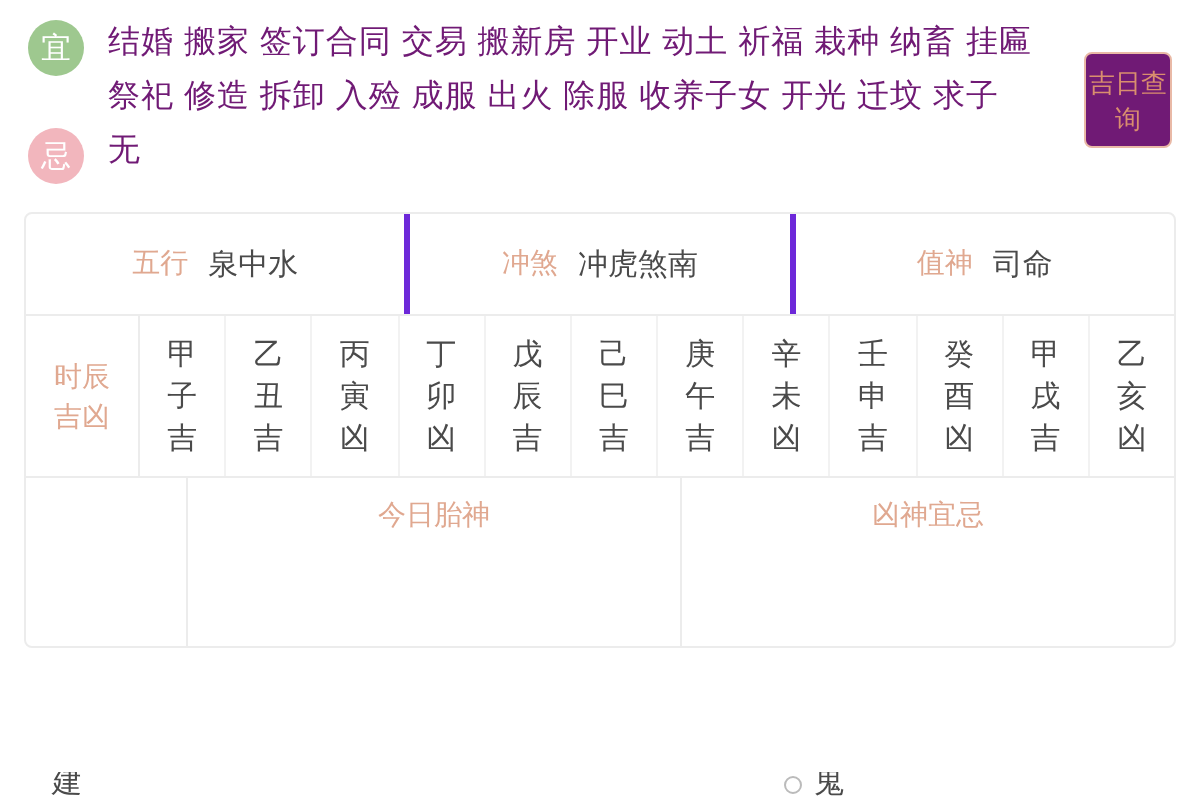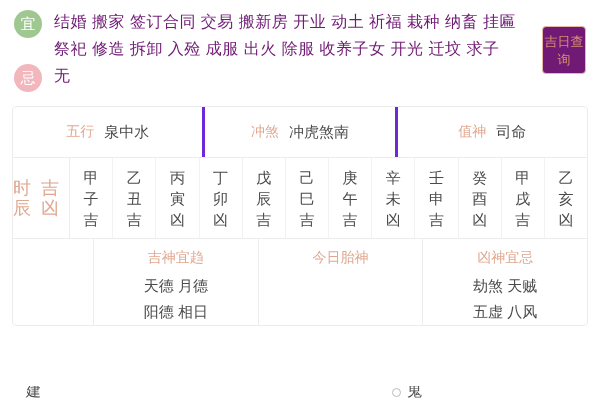--- a/index.html
+++ b/index.html
@@ -111,25 +111,25 @@
 
   
   .ganzhi {
     display: flex;
     align-items: stretch;
     border-bottom: 1px solid #ececec;
   }
   .gz-label {
     flex: 0 0 56px;
     display: flex;
-    flex-direction: row;
+    flex-direction: column;
     align-items: center;
     justify-content: center;
     color: #e0a890;
-    font-size: 18px;
+    font-size: 14px;
     line-height: 20px;
     border-right: 1px solid #ececec;
     padding: 8px 0;
   }
   .gz-cols {
     flex: 1 1 auto;
     display: flex;
   }
   .gz-col {
     flex: 1 1 0;
@@ -298,35 +298,24 @@
             <span class="xiong">凶</span>
           </div>
         </div>
     </div>
 
     <div class="shen">
       <div class="shen-col narrow">
         <div class="shen-title">&nbsp;</div>
       </div>
       <div class="shen-col">
-        <div class="shen-title">吉神宜趋</div>
-        <div class="shen-body" id="jishen-text">
-            <div>天德 月德</div>
-            <div>阳德 相日</div>
-          </div>
-      </div>
-      <div class="shen-col">
         <div class="shen-title">今日胎神</div>
       </div>
       <div class="shen-col">
         <div class="shen-title">凶神宜忌</div>
-        <div class="shen-body" id="xiongshen-text">
-            <div>劫煞 天贼</div>
-            <div>五虚 八风</div>
-          </div>
       </div>
     </div>
 
   </div>
 
   <div class="bottom-peek">
     <span class="left">建</span>
     <span class="right"><span class="dot"></span><span>鬼</span></span>
   </div>
 

